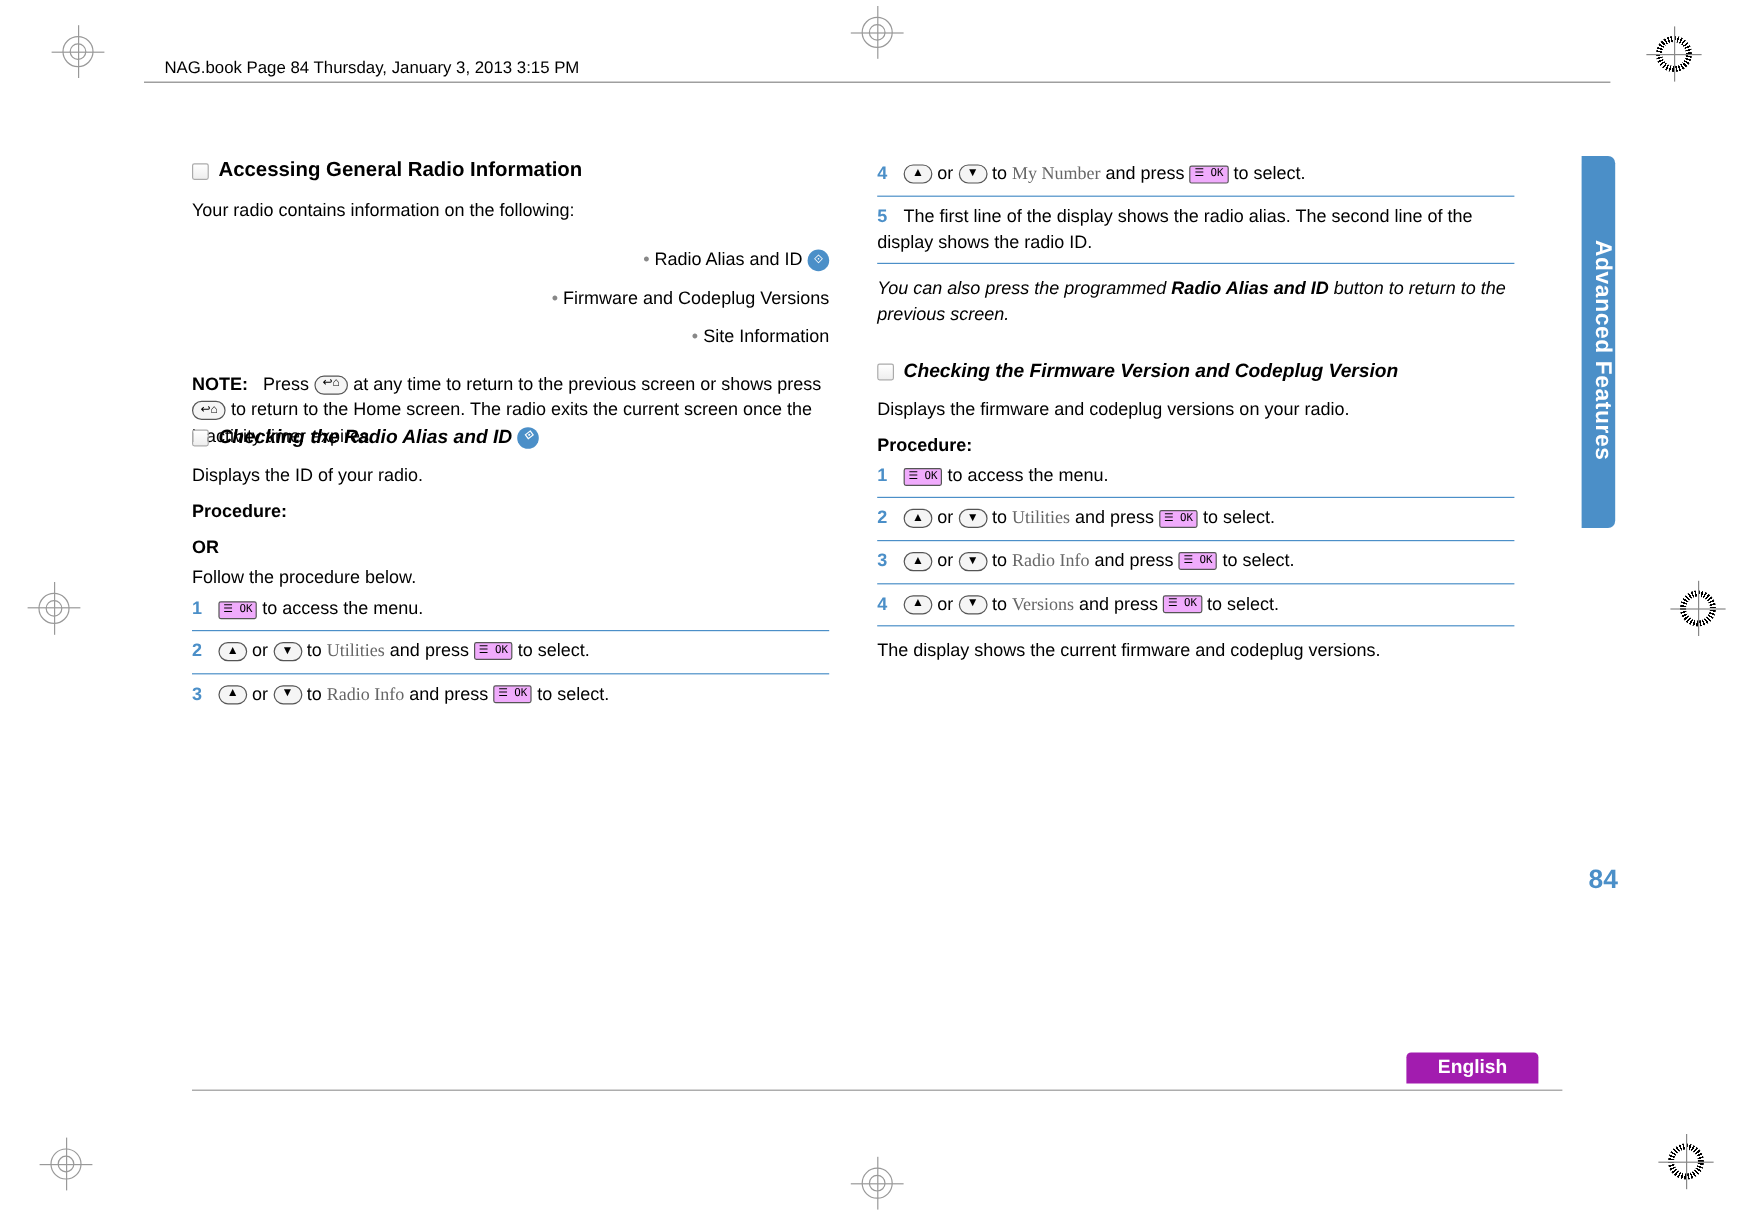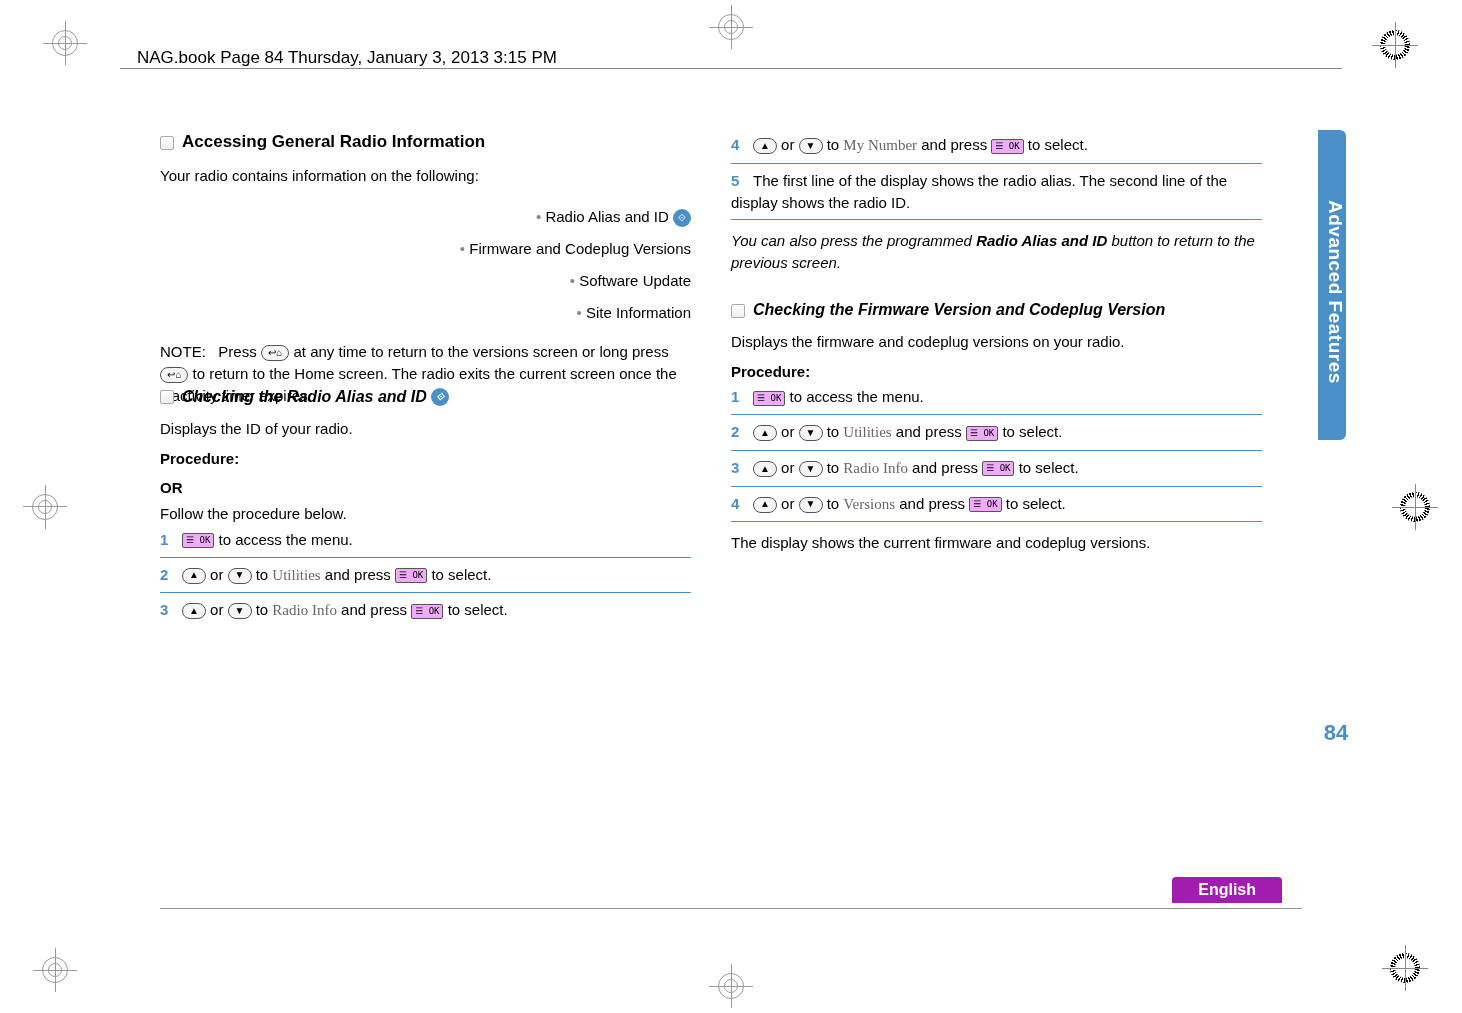--- a/index.html
+++ b/index.html
@@ -18,33 +18,33 @@
 .reg-circle { width: 26px; height: 26px; border-radius: 50%; border: 1px solid #999; display: flex; align-items: center; justify-content: center; position: relative; }
 .reg-circle::before { content: ''; position: absolute; width: 1px; height: 44px; background: #999; }
 .reg-circle::after { content: ''; position: absolute; height: 1px; width: 44px; background: #999; }
 .reg-inner { width: 14px; height: 14px; border-radius: 50%; border: 1px solid #999; }
 
 .reg-hatch { width: 30px; height: 30px; border-radius: 50%; background: repeating-conic-gradient(#000 0 6deg, #fff 6deg 12deg); position: relative; }
 .reg-hatch::before { content: ''; position: absolute; inset: 5px; border-radius: 50%; background: #fff; }
 .reg-hatch::after { content: ''; position: absolute; width: 1px; height: 46px; background: #888; left: 50%; top: -8px; }
 .reg-hatch .hbar { position: absolute; height: 1px; width: 46px; background: #888; top: 50%; left: -8px; }
 
-.header-line { position: absolute; top: 48px; left: 137px; font-size: 17px; color: #000; }
+.header-line { position: absolute; top: 48px; left: 137px; font-size: 14px; color: #000; }
 .top-rule { position: absolute; top: 68px; left: 120px; right: 120px; height: 1px; background: #888; }
 
 .content { position: absolute; top: 130px; left: 160px; right: 200px; display: flex; gap: 40px; }
 .col { flex: 1; font-size: 15px; line-height: 1.45; }
 .col .step-list .num { color: #4b8fc8; font-weight: bold; display: inline-block; width: 22px; }
 .col hr { border: 0; border-top: 1px solid #4b8fc8; margin: 6px 0; }
 
 h2.sec { font-size: 17px; font-weight: bold; color: #000; margin-bottom: 10px; }
 h3.sub { font-size: 16px; font-style: italic; font-weight: bold; color: #000; margin: 10px 0; }
 .bul { color: #888; margin: 10px 0; text-align: right; }
 .bul .txt { color: #000; }
-.note-label { font-weight: normal; }
+.note-label { font-weight: bold; }
 .badge { display: inline-flex; width: 18px; height: 18px; border-radius: 50%; background: #4b8fc8; color: #fff; font-size: 10px; align-items: center; justify-content: center; vertical-align: middle; }
 .btn-ok { display: inline-block; border: 1px solid #555; border-radius: 2px; padding: 0 3px; font-size: 9px; vertical-align: middle; background: #f0abfc; font-family: monospace; }
 .btn-round { display: inline-flex; border: 1px solid #555; border-radius: 10px; padding: 0 6px; height: 16px; font-size: 10px; vertical-align: middle; background: #f5f5f5; align-items: center; }
 .mono { font-family: Liberation Serif, serif; color: #666; }
 .proc { font-weight: bold; margin: 8px 0 4px; }
 .italic { font-style: italic; }
 .book-icon { display: inline-block; width: 14px; height: 14px; border: 1px solid #aaa; border-radius: 2px; vertical-align: middle; margin-right: 8px; background: linear-gradient(#fff, #eee); }
 
 .side-tab { position: absolute; right: 116px; top: 130px; width: 28px; height: 310px; background: #4b8fc8; color: #fff; writing-mode: vertical-rl; text-align: center; font-size: 19px; font-weight: bold; border-radius: 0 6px 6px 0; padding-top: 14px; letter-spacing: 0.5px; }
 .page-num { position: absolute; right: 112px; top: 720px; width: 28px; font-size: 22px; font-weight: bold; color: #4b8fc8; text-align: center; }
@@ -105,27 +105,26 @@
 <div class="page-num">84</div>
 
 <div class="content">
 
   <div class="col">
     <h2 class="sec"><span class="book-icon"></span><span>Accessing General Radio Information</span></h2>
     <p>Your radio contains information on the following:</p>
     <div style="height:10px"></div>
     <div class="bul">• <span class="txt">Radio Alias and ID</span> <span class="badge">⟐</span></div>
     <div class="bul">• <span class="txt">Firmware and Codeplug Versions</span></div>
-    <div class="bul">• <span class="txt">Software Update</span></div>
     <div class="bul">• <span class="txt">Site Information</span></div>
 
     <div style="height:8px"></div>
     <p>
       <span class="note-label">NOTE:</span>&nbsp;&nbsp;
-      <span>Press </span><span class="btn-round">↩⌂</span><span> at any time to return to the versions screen or long press </span><span class="btn-round">↩⌂</span><span> to return to the Home screen. The radio exits the current screen once the inactivity timer expires.</span>
+      <span>Press </span><span class="btn-round">↩⌂</span><span> at any time to return to the previous screen or shows press </span><span class="btn-round">↩⌂</span><span> to return to the Home screen. The radio exits the current screen once the inactivity timer expires.</span>
     </p>
     <p class="indent" style="margin-top:-66px; padding-top:20px;"></p>
 
     <div style="height:14px"></div>
     <h3 class="sub"><span class="book-icon"></span><span>Checking the Radio Alias and ID</span> <span class="badge">⟐</span></h3>
     <p>Displays the ID of your radio.</p>
     <p class="proc">Procedure:</p>
     <p class="proc">OR</p>
     <p>Follow the procedure below.</p>
 

